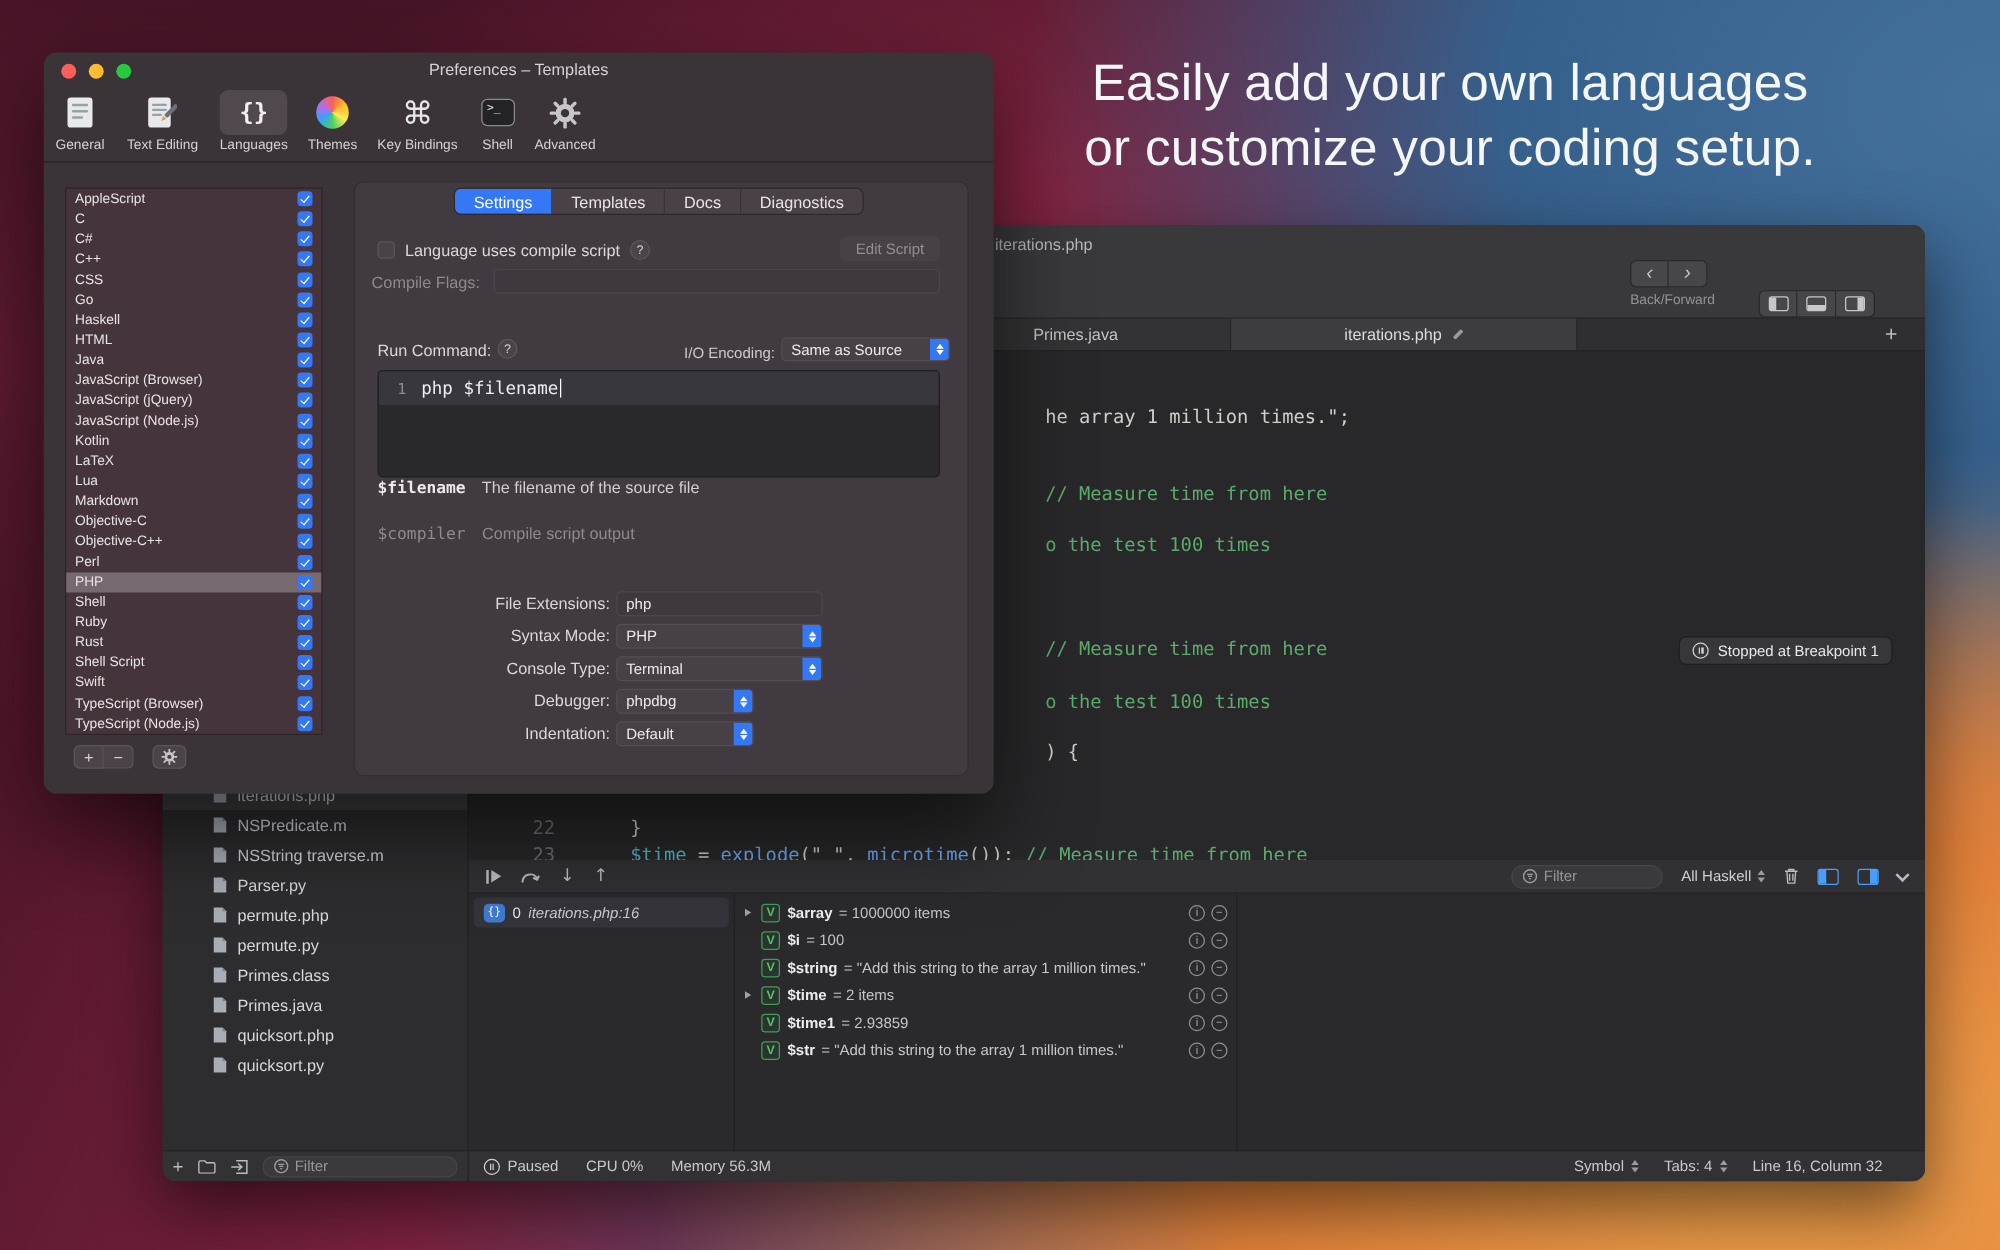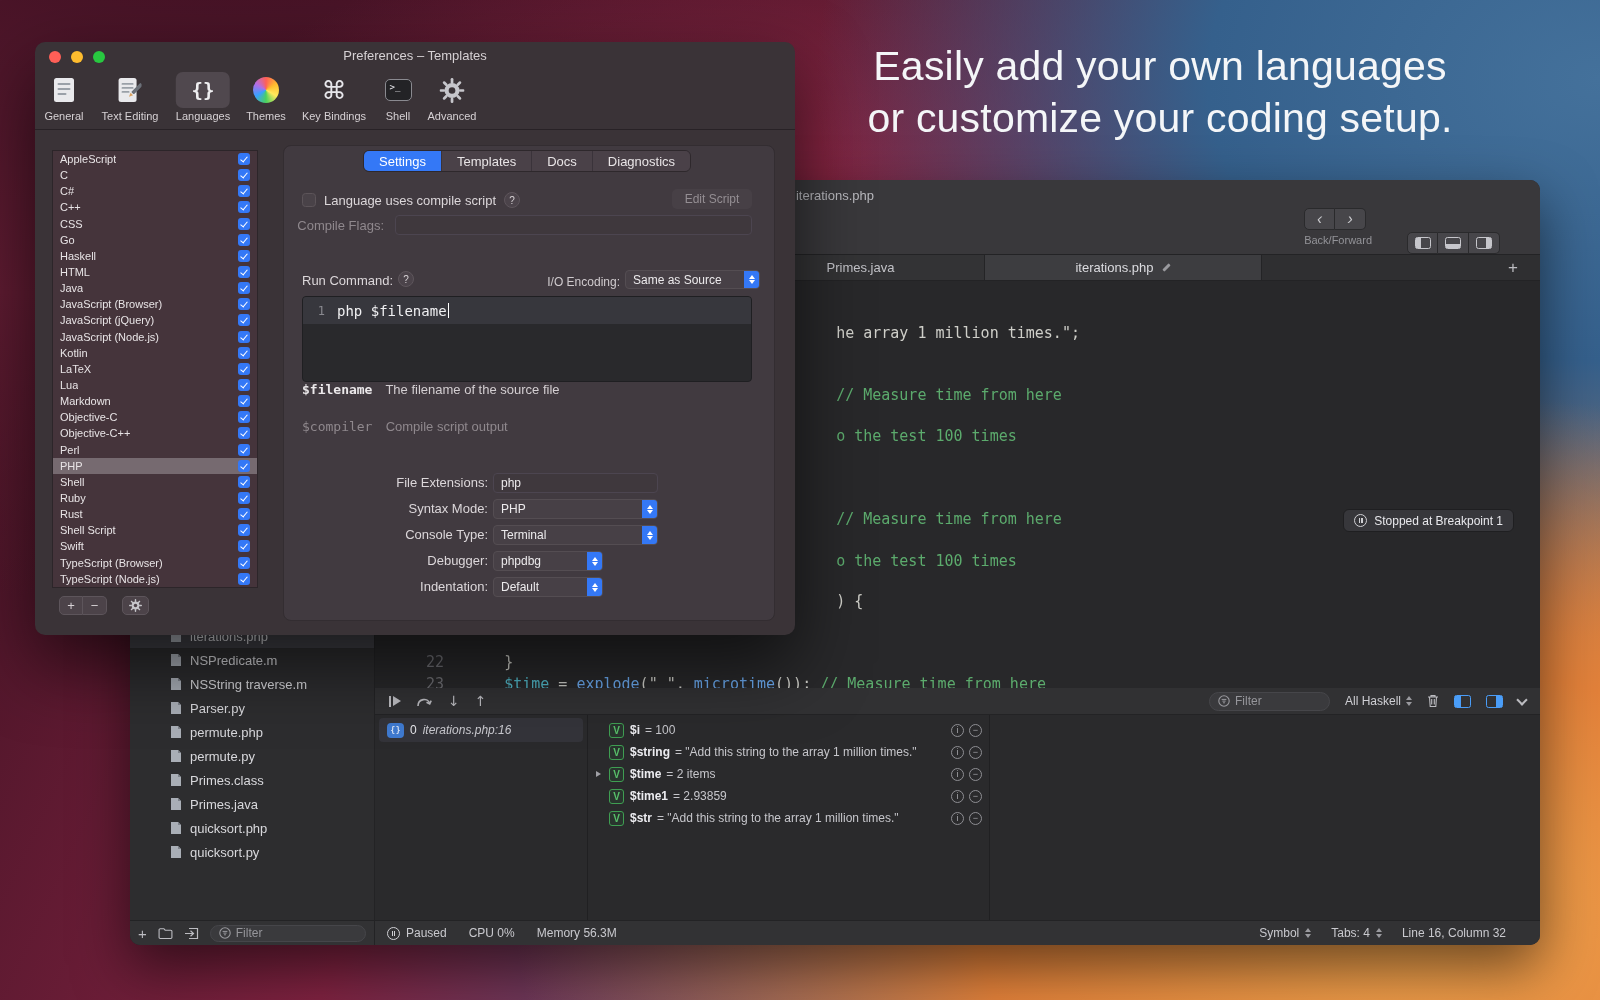--- a/index.html
+++ b/index.html
@@ -332,20 +332,30 @@
 
   <div class="dbg-panes">
     <div class="bp-col">
       <div class="bp-row">
         <span class="bp-ico"></span>
         <span class="bp-count">0</span>
         <span class="bp-loc">iterations.php:16</span>
       </div>
     </div>
     <div class="vars-col">
+        <div class="var-row expandable">
+    <span class="var-disc"></span>
+    <span class="v-ico"></span>
+    <span class="var-name">$array</span>
+    <span class="var-val">= 1000000 items</span>
+    <span class="var-icons">
+      <span class="i-circ info"></span>
+      <span class="i-circ minus"></span>
+    </span>
+  </div>
         <div class="var-row">
     <span class="var-disc"></span>
     <span class="v-ico"></span>
     <span class="var-name">$i</span>
     <span class="var-val">= 100</span>
     <span class="var-icons">
       <span class="i-circ info"></span>
       <span class="i-circ minus"></span>
     </span>
   </div>

